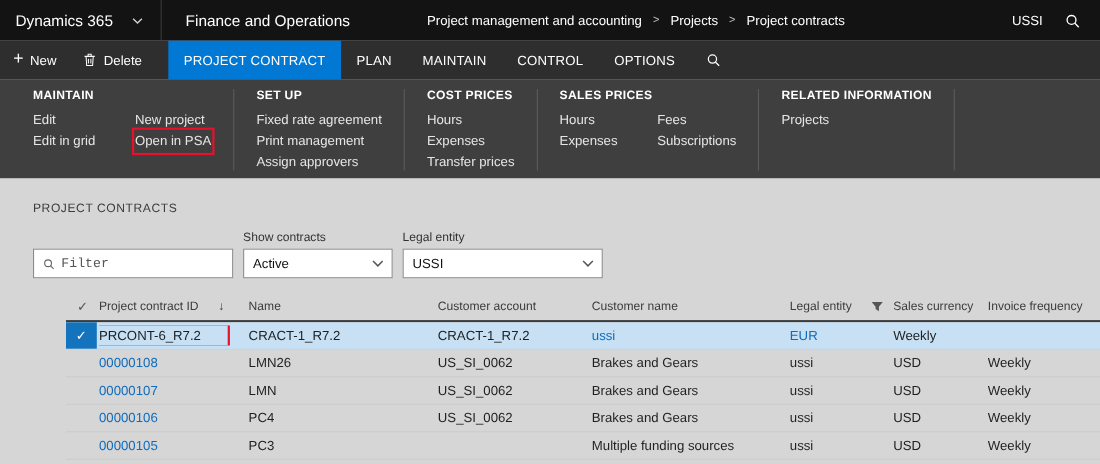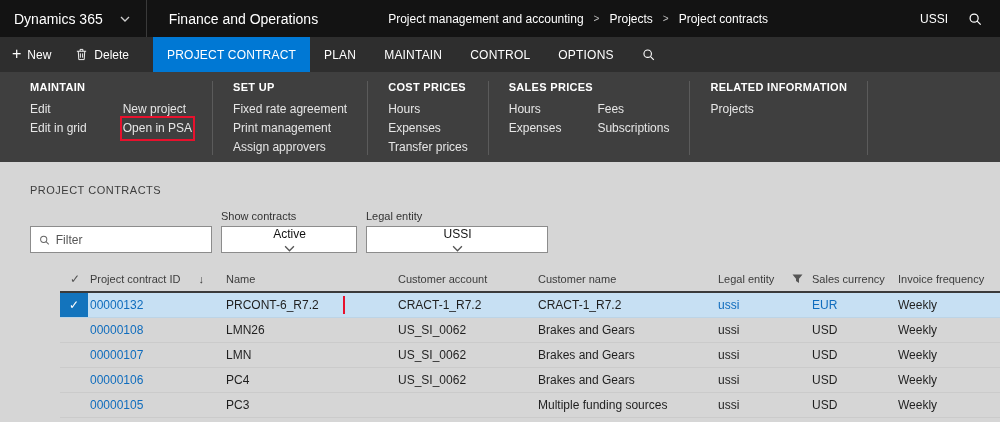--- a/index.html
+++ b/index.html
@@ -38,26 +38,26 @@
   .ribbon-group:first-child{padding-left:0;}
   .ribbon-title{font-size:11px;font-weight:bold;color:#fff;letter-spacing:.3px;margin-bottom:7px;white-space:nowrap;}
   .ribbon-cols{display:flex;gap:36px;}
   .ribbon-col{display:flex;flex-direction:column;align-items:flex-start;}
   .ribbon-item{font-size:12px;line-height:19px;color:#e6e6e6;cursor:pointer;white-space:nowrap;}
   .annotated{outline:2px solid var(--annotation);outline-offset:1px;}
   
   .content{padding:22px 0 0 30px;}
   .content-title{font-size:11px;color:#3d3d3d;letter-spacing:.5px;}
   .filters{display:flex;align-items:flex-end;margin-top:14px;}
-  .filterbox{width:182px;height:27px;background:#fff;border:1px solid #8c8c8c;display:flex;align-items:center;gap:6px;padding:0 8px;}
+  .filterbox{width:182px;height:27px;background:#fff;border:1px solid #8c8c8c;display:flex;align-items:center;gap:6px;padding:0 8px;font-family:Liberation Mono, monospace;}
   .filterbox input{border:none;outline:none;background:transparent;width:100%;font-size:12px;color:#333;font-family:inherit;}
   .filterbox input::placeholder{color:#555;}
   .combo-wrap{display:flex;flex-direction:column;margin-left:9px;}
   .combo-label{font-size:11px;color:#333;margin-bottom:4px;}
-  .combo{height:27px;background:#fff;border:1px solid #8c8c8c;display:flex;align-items:center;justify-content:space-between;padding:0 7px 0 8px;font-size:12px;color:#111;cursor:pointer;flex-direction:column;}
+  .combo{height:27px;background:#fff;border:1px solid #8c8c8c;display:flex;align-items:center;justify-content:space-between;padding:0 7px 0 8px;font-size:12px;color:#111;cursor:pointer;}
   .combo.show-contracts{width:136px;}
   .combo.legal-entity{width:182px;}
   .combo .chev{color:#555;}
   
   .grid{margin-top:13px;margin-left:30px;width:970px;}
   .grid-header,.grid-row{
     display:grid;
     grid-template-columns:30px 136px 172px 140px 180px 94px 86px auto;
     align-items:center;
   }
@@ -240,21 +240,20 @@
         <div class="gcell hcell">
           <span>Sales currency</span>
         </div>
         <div class="gcell hcell">
           <span>Invoice frequency</span>
         </div>
       </div>
     <div class="grid-body">
         <div class="grid-row selected">
           <div class="gcell check-col checked">✓</div>
-          <div class="gcell"><span class="link">00000132</span></div>
           <div class="gcell"><span class="annotated-cell">PRCONT-6_R7.2</span></div>
           <div class="gcell"><span>CRACT-1_R7.2</span></div>
           <div class="gcell"><span>CRACT-1_R7.2</span></div>
           <div class="gcell"><span class="link">ussi</span></div>
           <div class="gcell"><span class="link">EUR</span></div>
           <div class="gcell"><span>Weekly</span></div>
         </div>
         <div class="grid-row">
           <div class="gcell check-col"></div>
           <div class="gcell"><span class="link">00000108</span></div>

